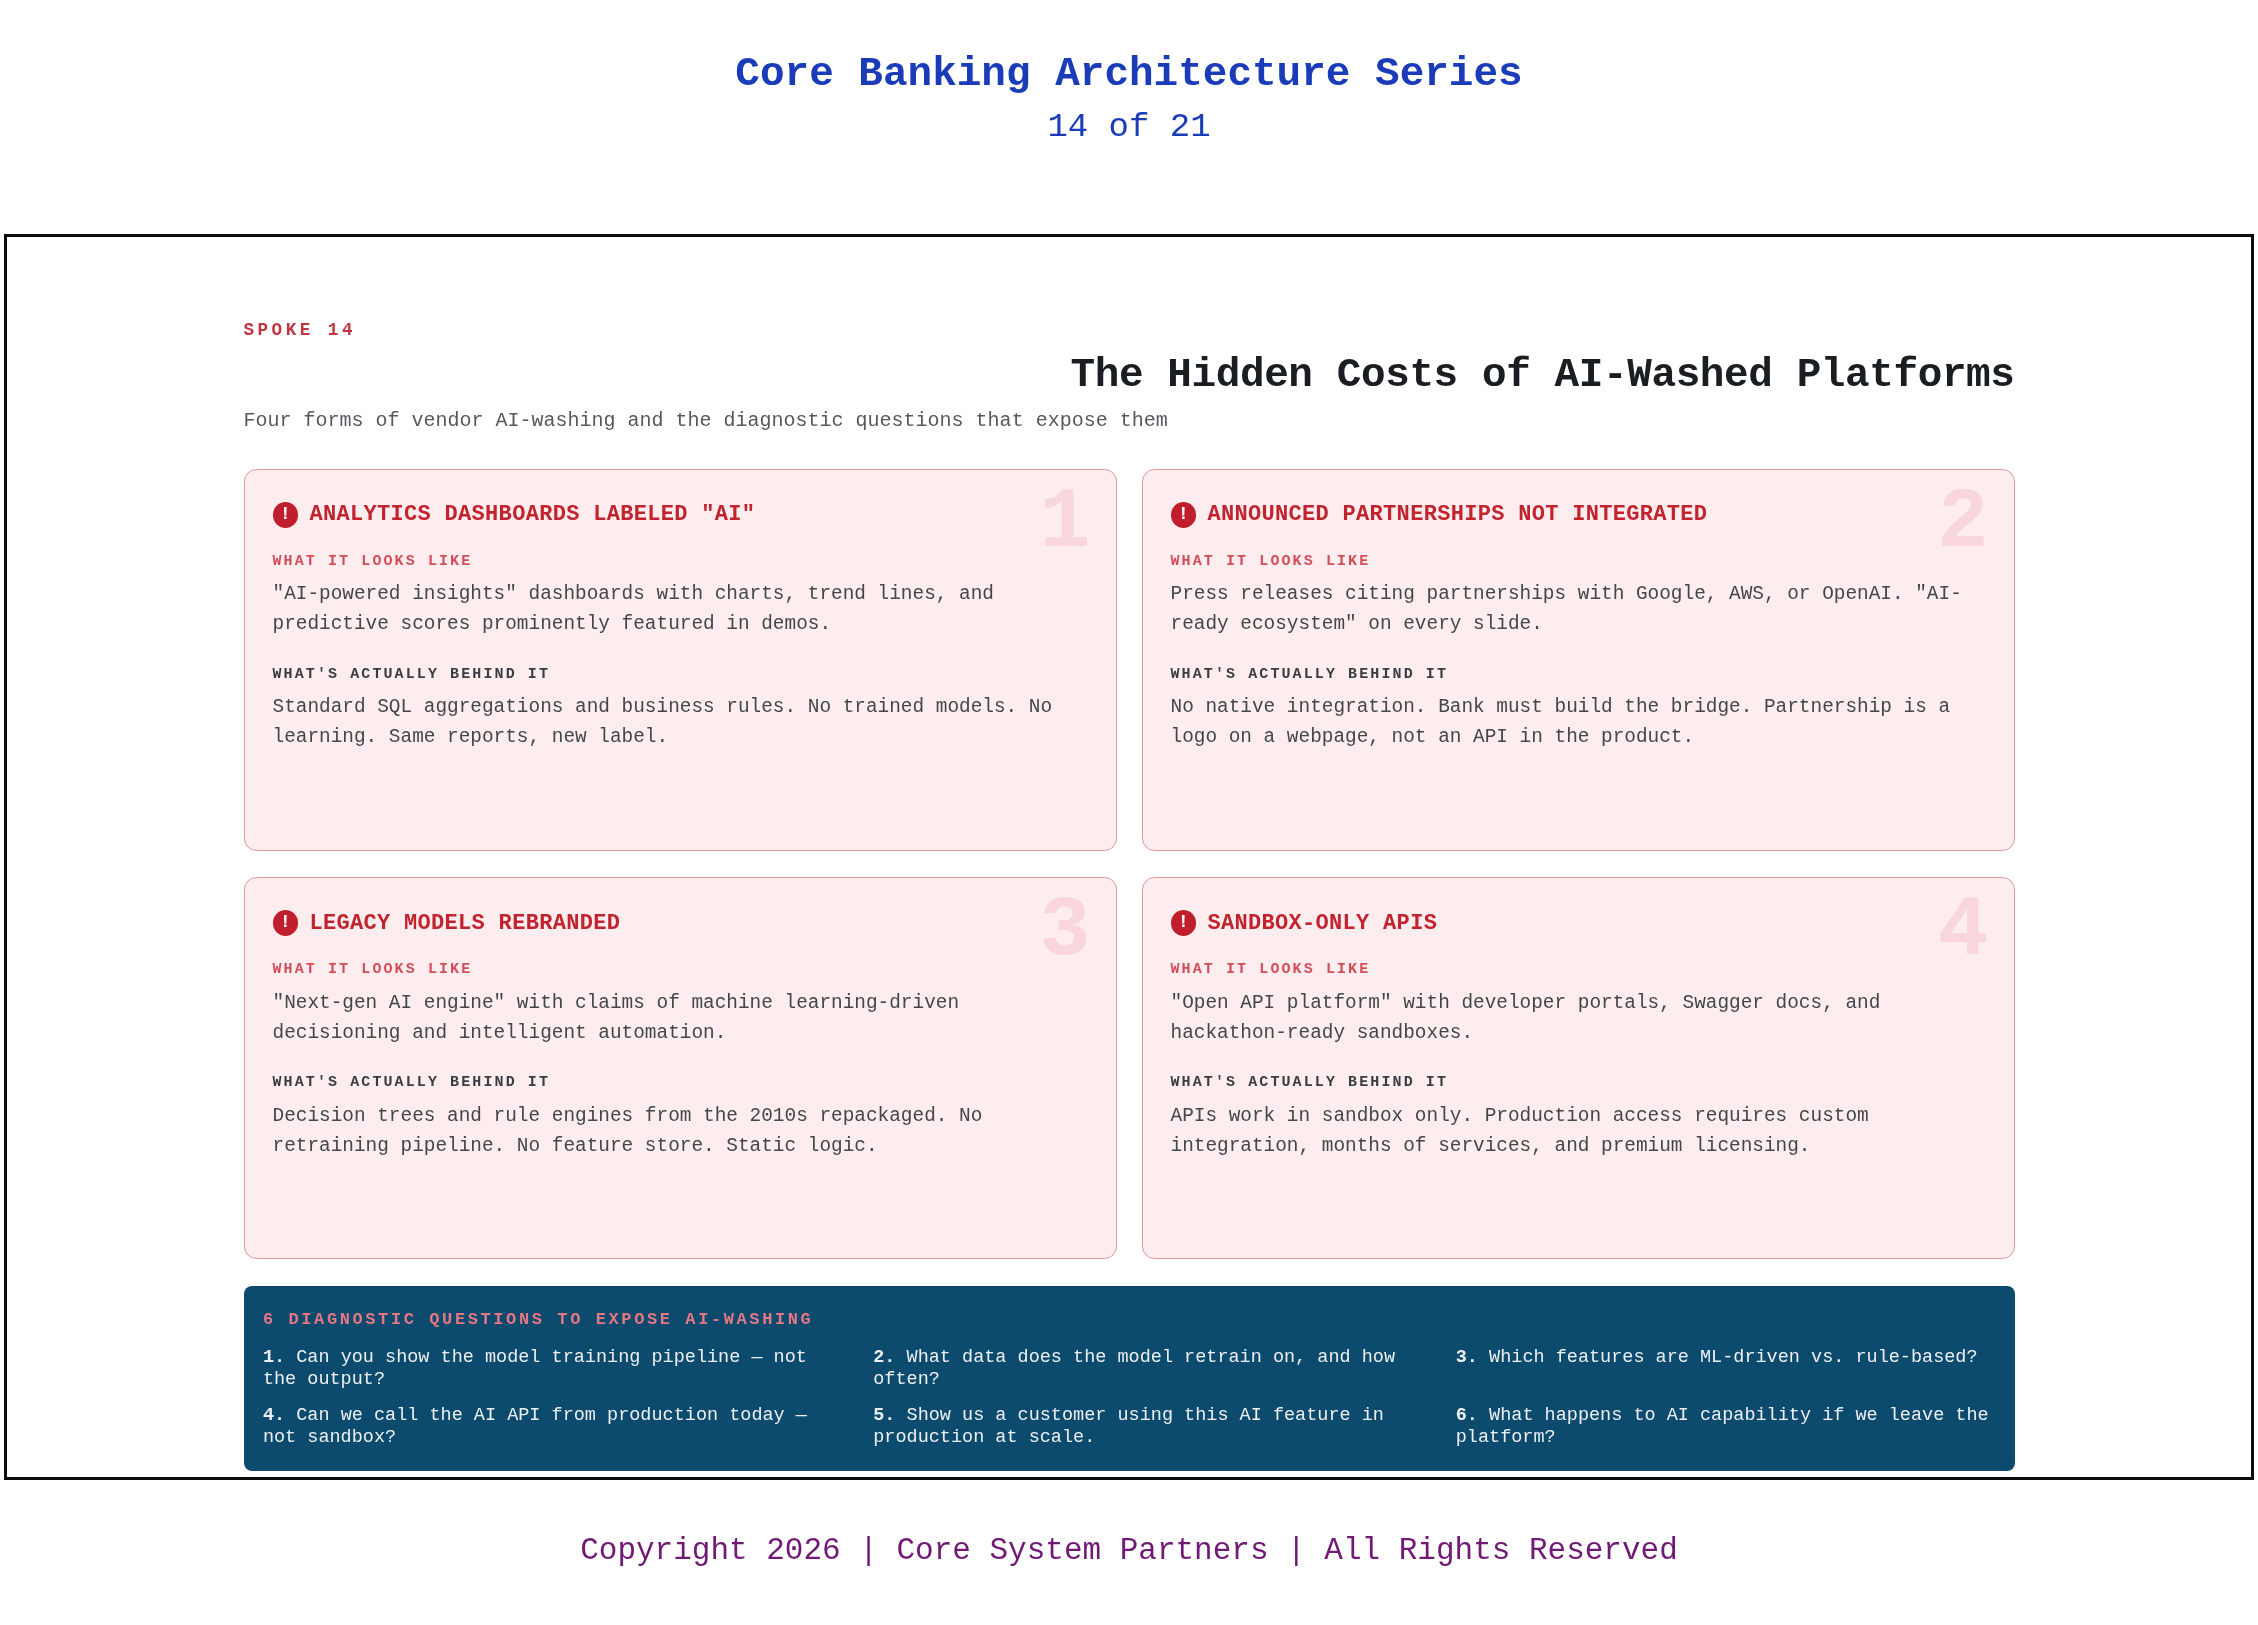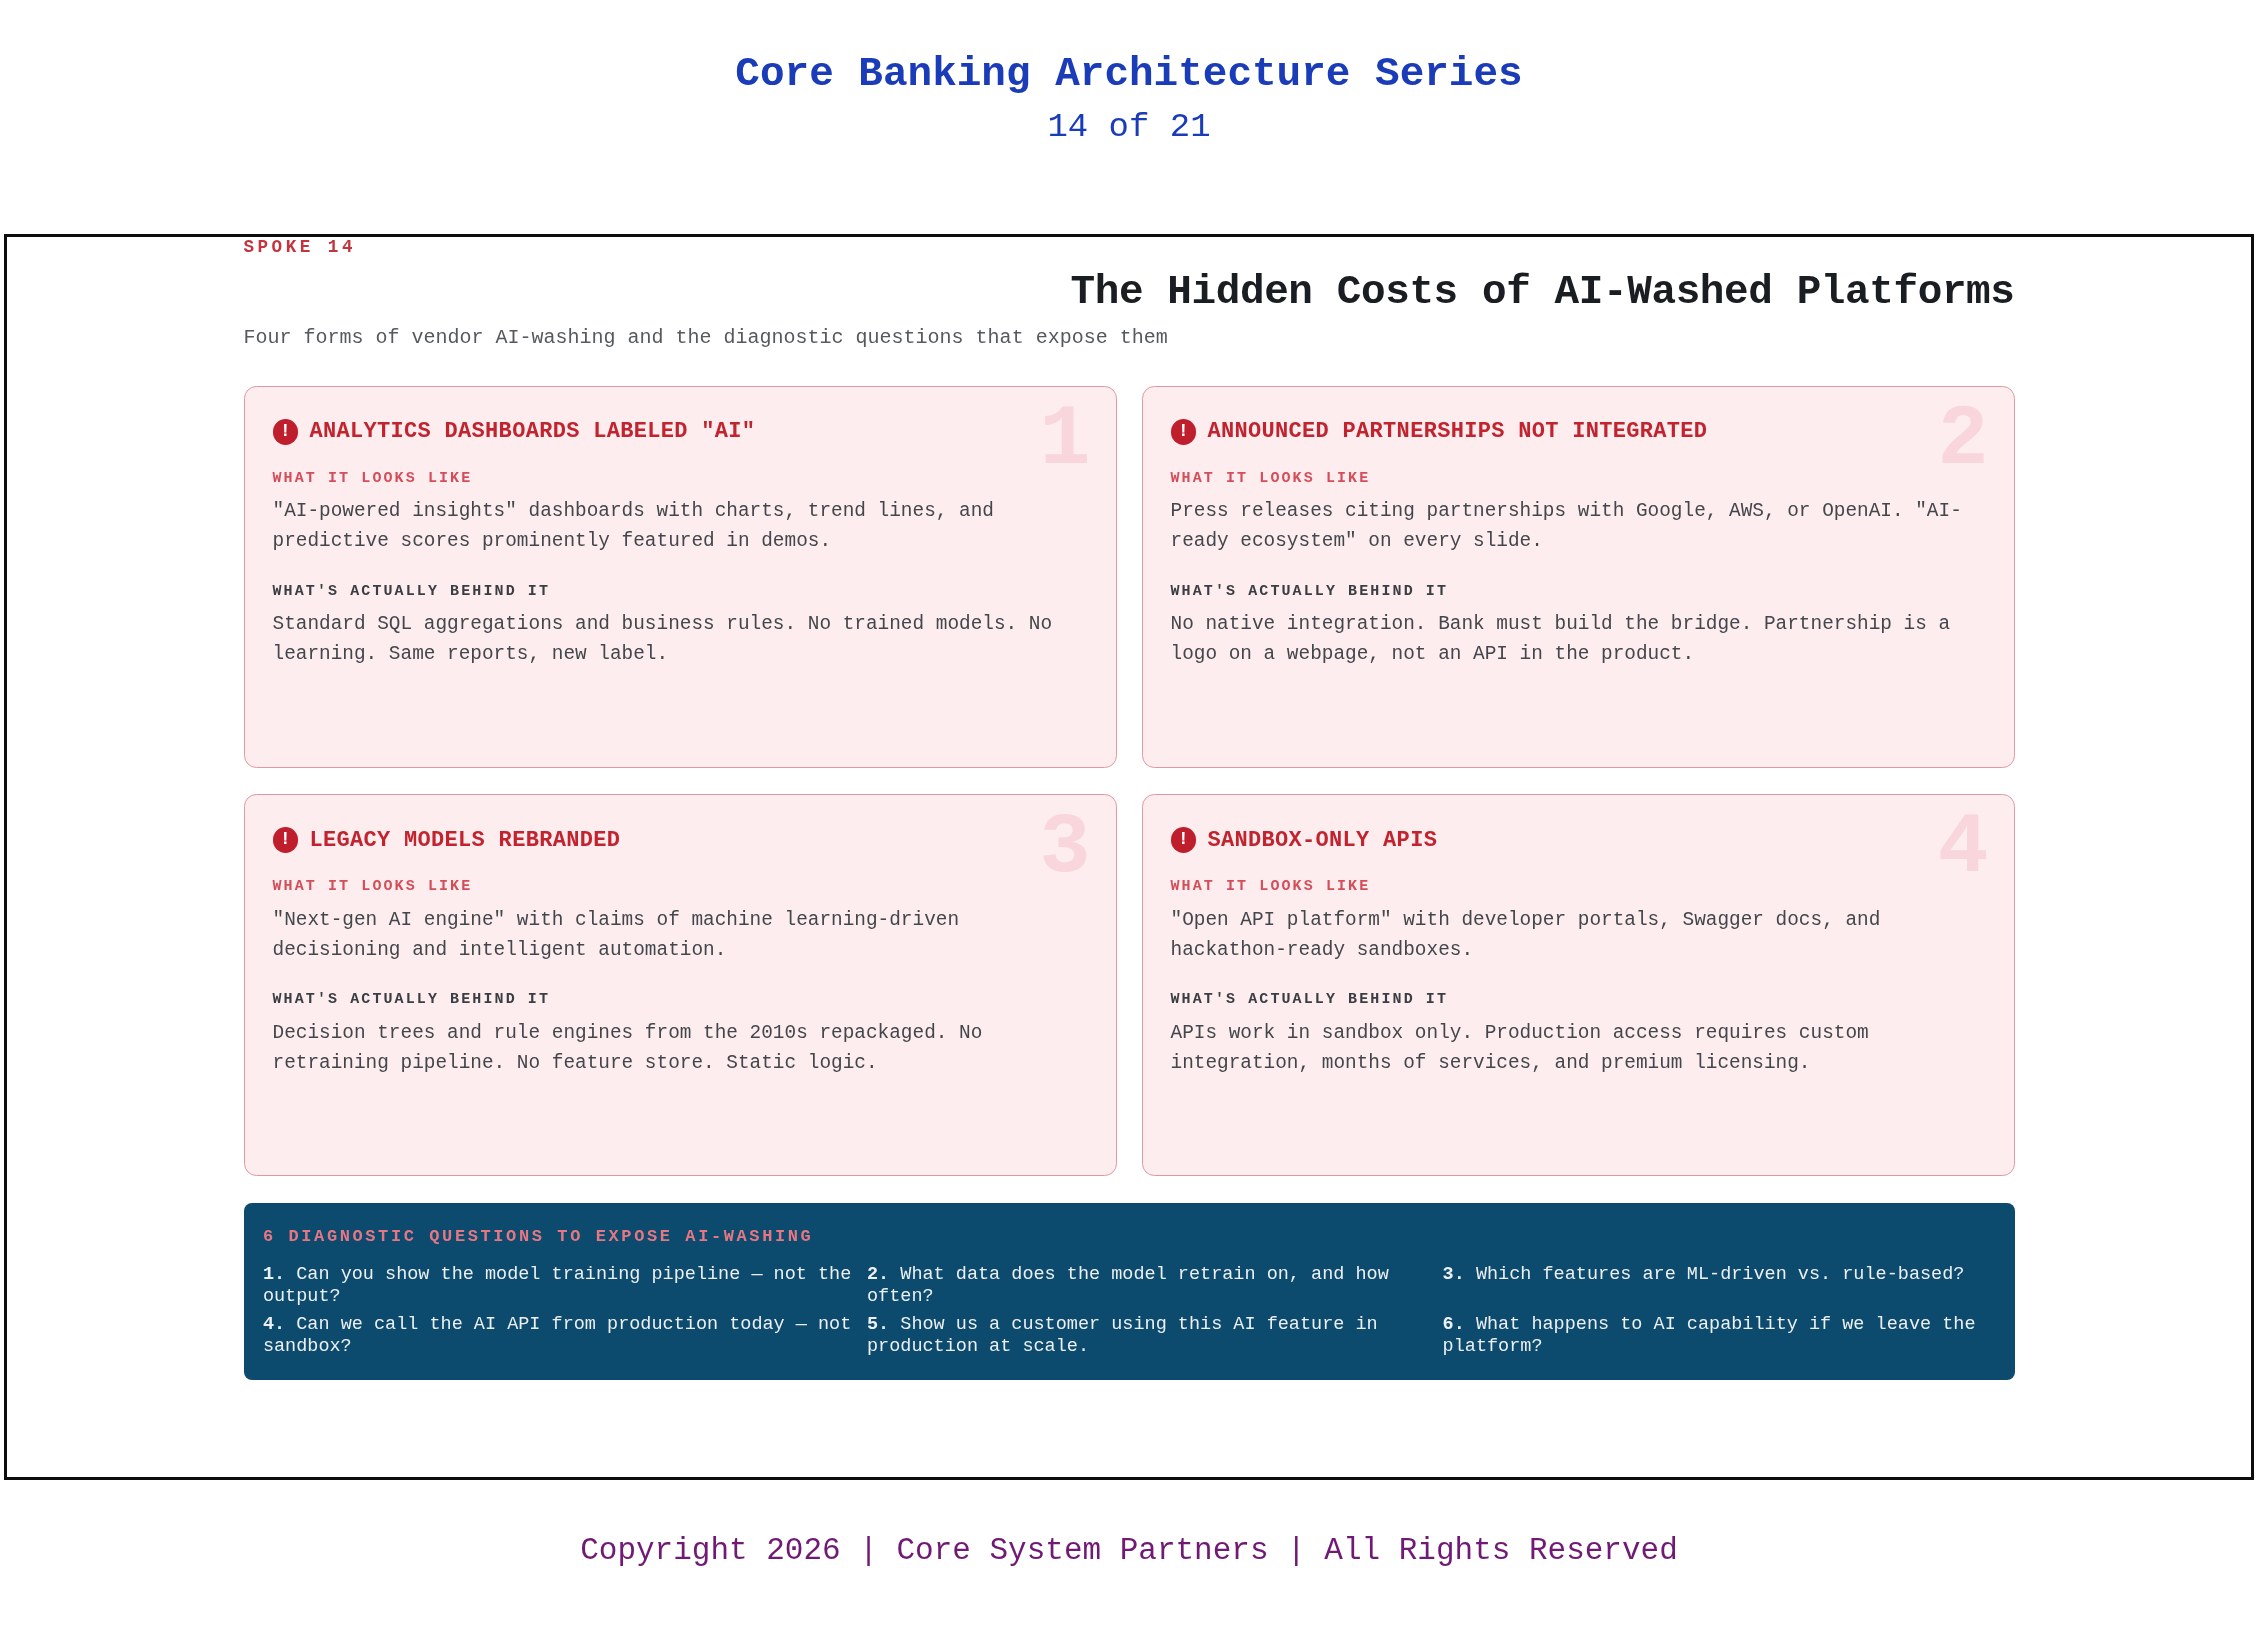--- a/index.html
+++ b/index.html
@@ -12,21 +12,21 @@
   
   .top-header { text-align: center; padding-top: 25px; }
   .series-title { color: #1b3cb8; font-size: 41px; font-weight: 700; line-height: 1.2; }
   .page-indicator { color: #1b3cb8; font-size: 34px; font-weight: 400; margin-top: 8.8px; }
 
   
   .board {
     margin: 88px 4.4px 0 4.4px; height: 1246px;
     border: 3.5px solid #0c0c0c; background: #ffffff;
   }
-  .content { width: 1771px; margin: 0 auto; }
+  .content { width: 1771px; margin: 0 auto; padding-top: 83px; }
 
   
   .spoke-label { color: #c23540; font-size: 17.6px; font-weight: 700; letter-spacing: 3.5px; }
   .slide-title { color: #1a1d21; font-size: 41px; font-weight: 700; margin: 12.4px 0 10.6px 0; letter-spacing: -0.4px; text-align: right; }
   .slide-subtitle { color: #56595d; font-size: 20px; margin-bottom: 37px; }
 
   
   .cards-grid { display: grid; grid-template-columns: 1fr 1fr; column-gap: 25px; row-gap: 26.5px; }
   .card {
     position: relative; background: #fdedef; border: 1.8px solid #e298a3;
@@ -49,21 +49,21 @@
   .card-body { font-size: 19.4px; line-height: 30px; color: #43474b; margin: 0 0 26.5px 0; max-width: 834px; }
 
   
   .questions-bar {
     margin-top: 26.5px; background: #0c4a6e; border-radius: 8px;
     padding: 24px 19.4px 22px 19.4px;
   }
   .bar-heading { color: #e57683; font-size: 17px; font-weight: 700; letter-spacing: 2.6px; margin-bottom: 17.6px; }
   .questions-grid {
     display: grid; grid-template-columns: 1.05fr 1fr 0.97fr;
-    column-gap: 26.5px; row-gap: 14px; gap: 6px;
+    column-gap: 26.5px; row-gap: 14px;
   }
   .question { color: #edf0f2; font-size: 18.5px; line-height: 22px; }
   .question .q-num { font-weight: 700; }
 
   
   .copyright { text-align: center; margin-top: 53px; font-size: 31px; color: #701a75; }
 </style>
 </head>
 <body>
 

